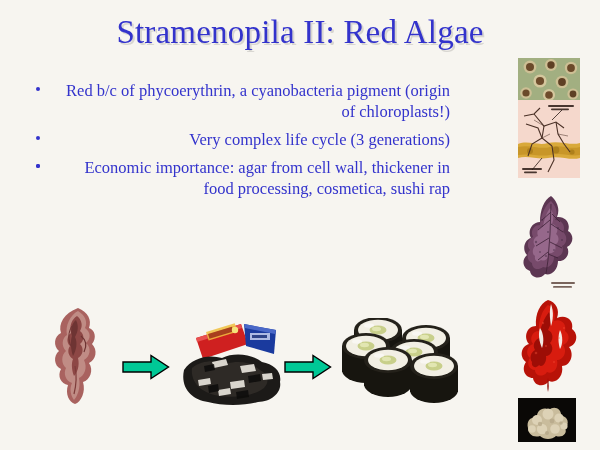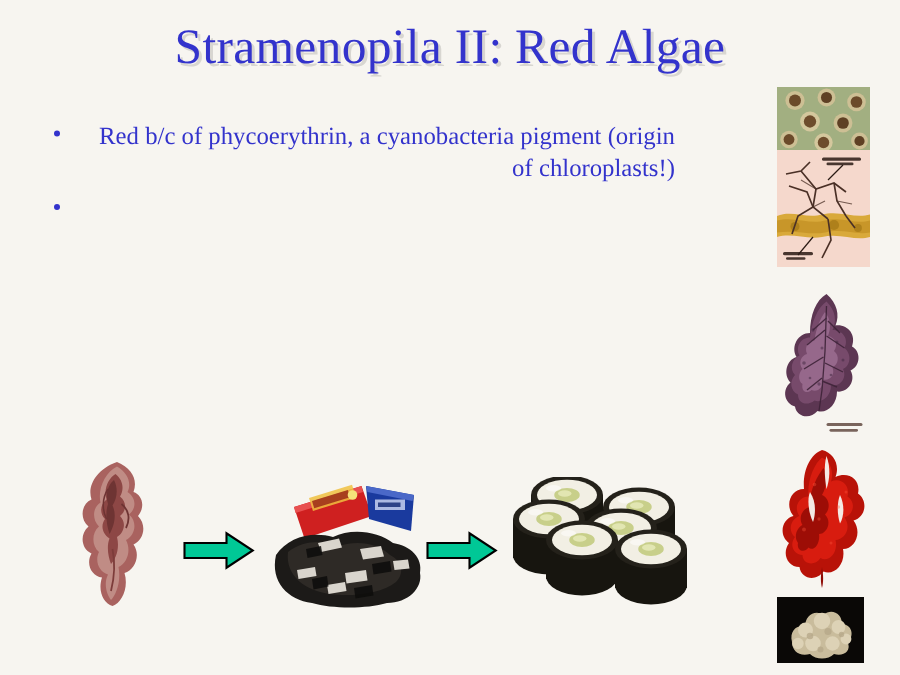--- a/index.html
+++ b/index.html
@@ -104,20 +104,28 @@
 
   <div id="slide-title">Stramenopila II: Red Algae</div>
 
   <ul id="bullet-list">
     <li class="bullet-item">
       <span class="bullet-dot"></span>
       <span>Red b/c of phycoerythrin, a cyanobacteria pigment (origin of chloroplasts!)</span>
     </li>
     <li class="bullet-item">
       <span class="bullet-dot"></span>
+      <span>Very complex life cycle (3 generations)</span>
+    </li>
+    <li class="bullet-item">
+      <span class="bullet-dot"></span>
+    </li>
+    <li class="bullet-item">
+      <span class="bullet-dot"></span>
+      <span>Economic importance: agar from cell wall, thickener in food processing, cosmetica, sushi rap</span>
     </li>
   </ul>
 
   <div id="process-row">
 
     <div class="proc-cell" id="dulse-frond">
       <svg width="62" height="100" viewBox="0 0 62 100">
         <g>
           <path d="M30 2 C40 6 44 14 41 22 C47 24 49 32 44 38 C50 44 48 54 41 57
                    C46 64 42 74 35 76 C38 86 33 96 27 98 C21 96 17 88 20 79

